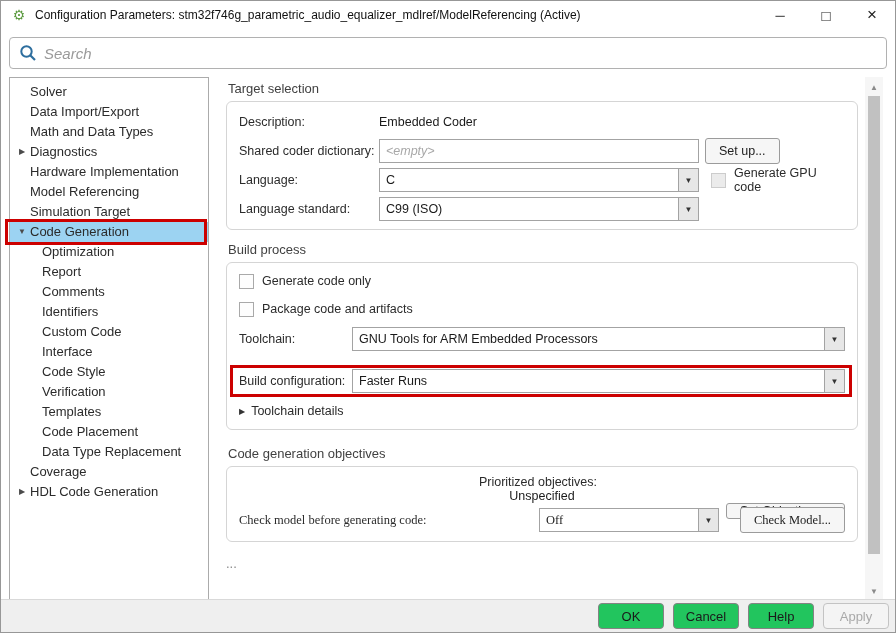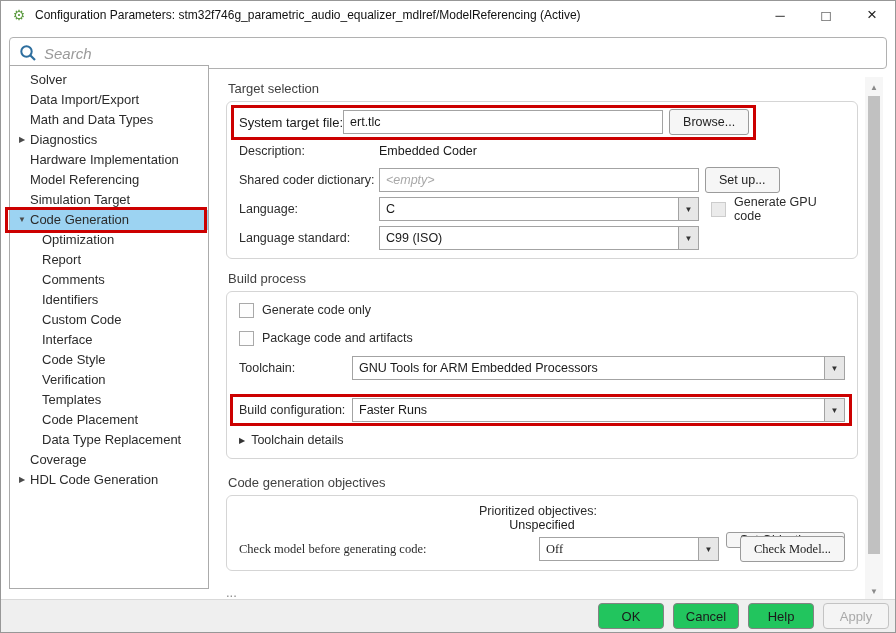--- a/index.html
+++ b/index.html
@@ -23,21 +23,21 @@
   
   .searchbar { position:absolute; top:36px; left:8px; right:8px; height:32px;
                border:1px solid #b1b1b1; border-radius:4px; background:#fff;
                display:flex; align-items:center; padding:0 9px; }
   .search-glyph { width:18px; height:18px; flex:0 0 auto; }
   .search-input { border:none; outline:none; flex:1; margin-left:7px; font-size:15px;
                   font-family:inherit; color:#333; background:transparent; }
   .search-input::placeholder { font-style:italic; color:#9a9a9a; }
 
   
-  .sidebar { position:absolute; top:64px; left:8px; width:200px; height:524px;
+  .sidebar { position:absolute; top:76px; left:8px; width:200px; height:524px;
              border:1px solid #ababab; background:#fff; padding-top:4px; overflow:visible; }
   .tree-item { position:relative; height:20px; line-height:20px; font-size:13px; color:#2b2b2b;
                white-space:nowrap; cursor:default; }
   .tree-item.t0 { padding-left:20px; }
   .tree-item.t1 { padding-left:32px; }
   .tree-item .arrow { position:absolute; left:6px; top:0; width:12px; text-align:center;
                       font-size:8px; color:#4a4a4a; line-height:20px; }
   .tree-item.selected { background:#9cd3f2; }
   .red-frame { position:absolute; border:3px solid #cc0000; pointer-events:none; z-index:6; }
   .rf-tree { left:-5px; right:1px; top:-3px; bottom:-3px; }
@@ -161,26 +161,20 @@
       <span class="arrow">▶</span>
       <span>HDL Code Generation</span>
     </div>
   </div>
 
   <div class="main">
 
     <div class="section-title">Target selection</div>
     <div class="groupbox">
 
-      <div class="hl-row">
-        <span class="lbl">System target file:</span>
-        <input class="tfield w320" type="text" value="ert.tlc" style="">
-        <button class="btn gap6">Browse...</button>
-        <div class="red-frame rf-stf"></div>
-      </div>
 
       <div class="row">
         <span class="lbl">Description:</span>
         <span class="value-text">Embedded Coder</span>
       </div>
 
       <div class="row">
         <span class="lbl">Shared coder dictionary:</span>
         <input class="tfield w320" type="text" placeholder="&lt;empty&gt;" style="">
         <button class="btn gap6">Set up...</button>

